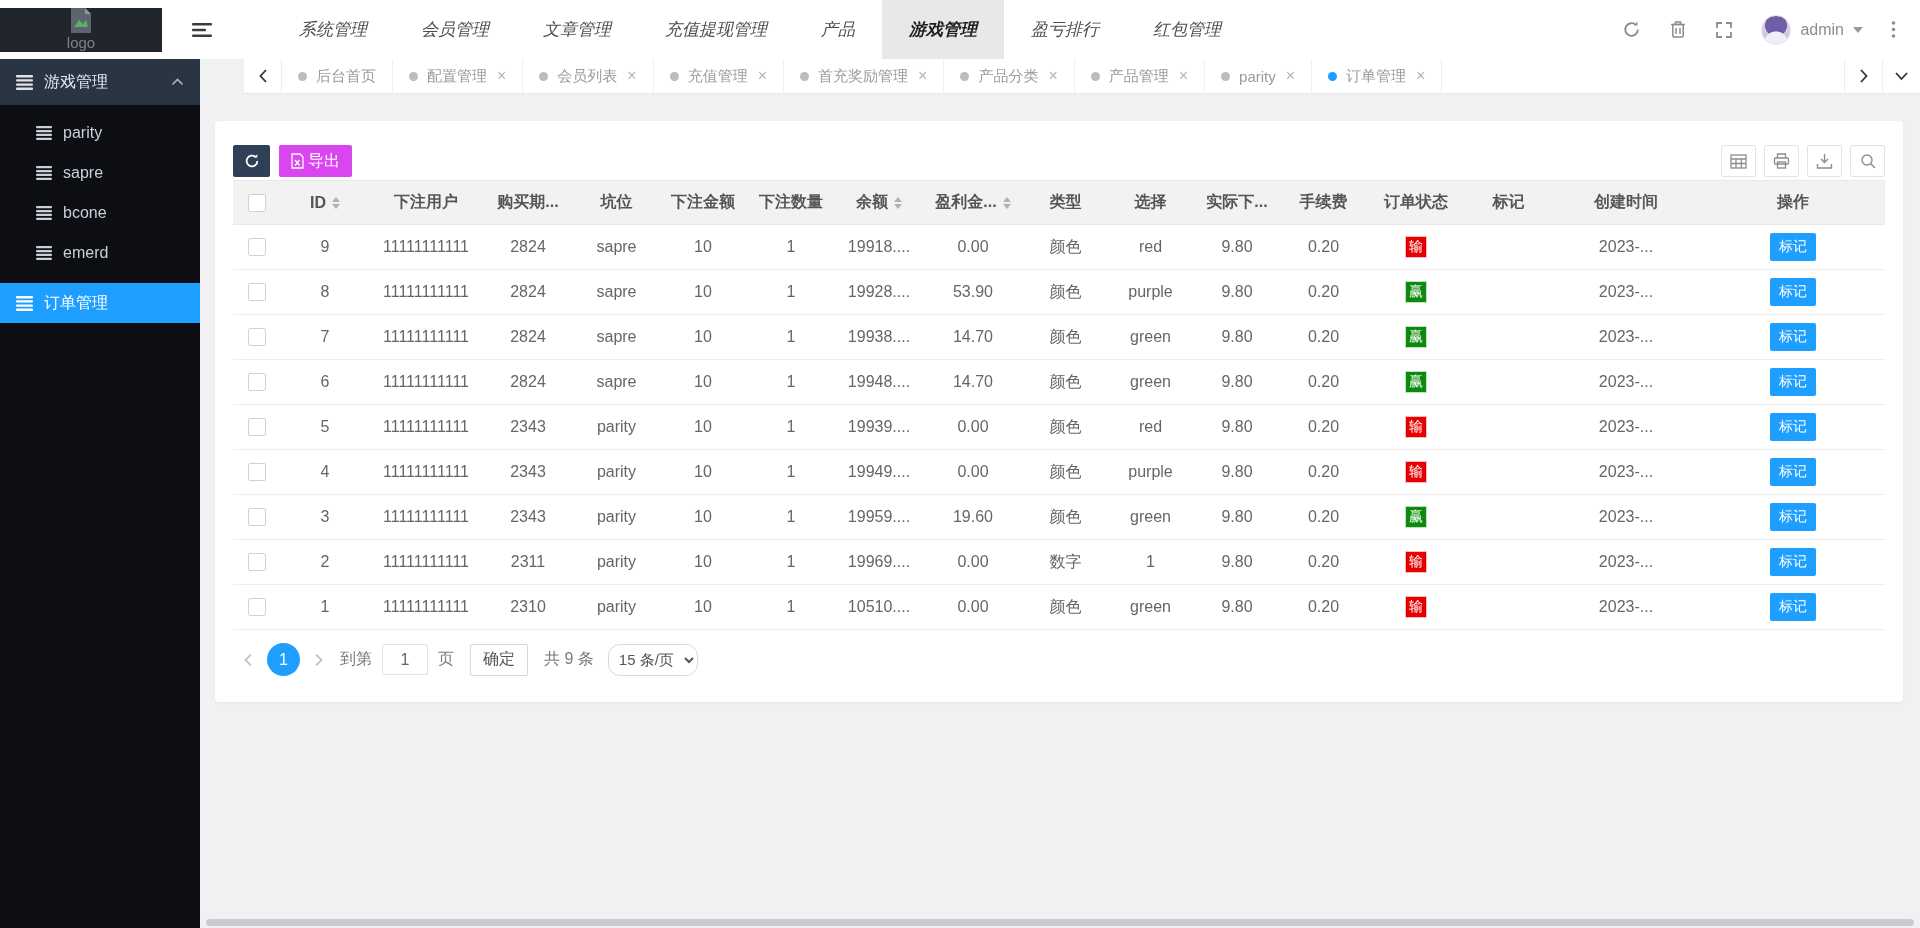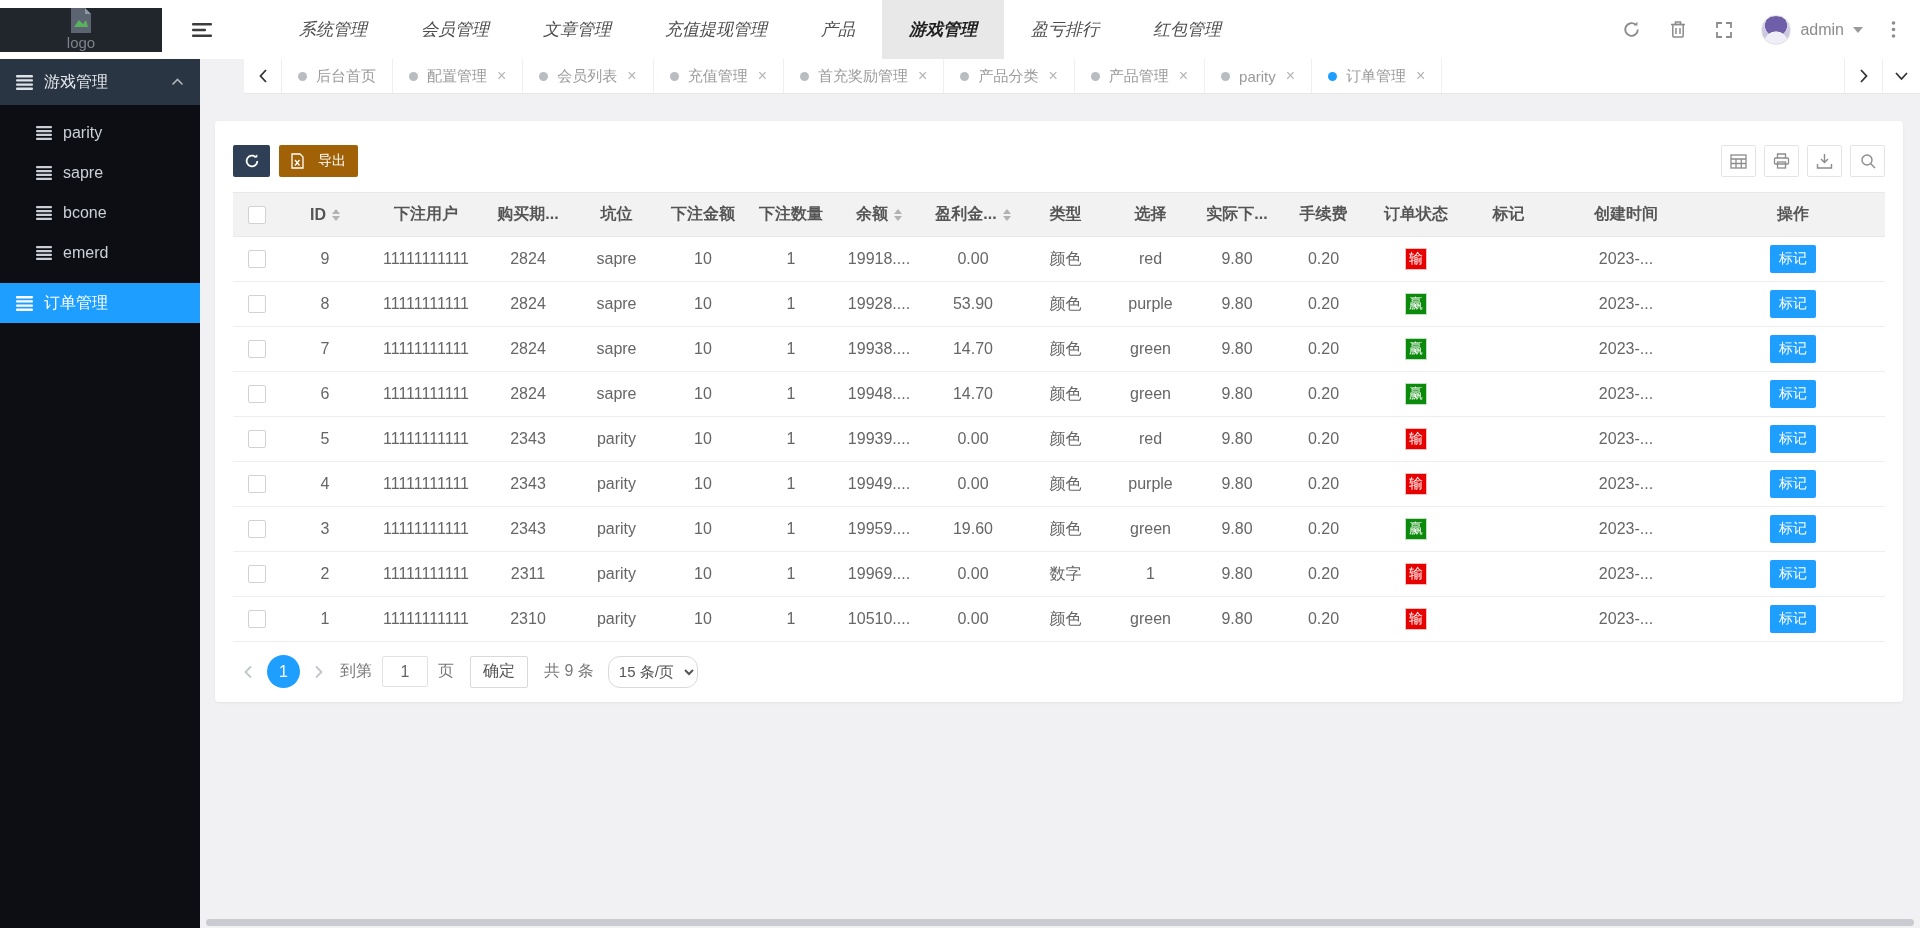--- a/index.html
+++ b/index.html
@@ -44,25 +44,25 @@
   .side-items { padding-top:8px; }
   .side-item { height:40px; display:flex; align-items:center; gap:11px; padding-left:36px; font-size:16px; color:#ccd0d6; cursor:pointer; }
   .side-active { height:40px; margin-top:10px; background:#1e9fff; color:#fff; display:flex; align-items:center; gap:11px; padding-left:16px; font-size:16px; cursor:pointer; }
   .ic { display:inline-flex; }
 
   
   .main { position:absolute; top:94px; left:200px; right:0; bottom:0; background:#f1f1f4; }
   .card { position:absolute; left:15px; top:27px; width:1688px; height:581px; background:#fff; border-radius:4px; box-shadow:0 1px 3px rgba(0,0,0,.06); padding:24px 18px 0 18px; }
   .toolbar { display:flex; align-items:center; }
   .btn-refresh { width:37px; height:32px; background:#2f4056; border:none; border-radius:2px; display:flex; align-items:center; justify-content:center; cursor:pointer; }
-  .btn-export { height:32px; margin-left:9px; background:#a16207; border:none; border-radius:2px; color:#fff; font-size:14px; padding:0 12px; display:flex; align-items:center; gap:14px; cursor:pointer; font-family:inherit; }
+  .btn-export { height:32px; margin-left:9px; background:#d946ef; border:none; border-radius:2px; color:#fff; font-size:16px; padding:0 12px; display:flex; align-items:center; gap:4px; cursor:pointer; font-family:inherit; }
   .tool-right { margin-left:auto; display:flex; gap:8px; }
   .tool-icon-btn { width:35px; height:32px; background:#fff; border:1px solid #e4e4e4; border-radius:2px; display:flex; align-items:center; justify-content:center; cursor:pointer; }
 
-  table { width:100%; border-collapse:collapse; table-layout:fixed; margin-top:15px; font-size:16px; color:#666; }
+  table { width:100%; border-collapse:collapse; table-layout:fixed; margin-top:3px; font-size:16px; color:#666; }
   thead th { background:#f2f2f2; height:44px; font-weight:bold; color:#555; border-top:1px solid #e8e8e8; border-bottom:1px solid #e8e8e8; text-align:center; white-space:nowrap; overflow:hidden; }
   tbody td { height:45px; text-align:center; border-bottom:1px solid #eee; white-space:nowrap; overflow:hidden; }
   .cb { width:18px; height:18px; border:1px solid #d2d2d2; border-radius:2px; background:#fff; display:inline-block; vertical-align:middle; cursor:pointer; }
   .sort { display:inline-flex; flex-direction:column; gap:2px; margin-left:6px; vertical-align:middle; cursor:pointer; }
   .tri-up { width:0; height:0; border:4px solid transparent; border-top:0; border-bottom:5px solid #b2b2b2; }
   .tri-down { width:0; height:0; border:4px solid transparent; border-bottom:0; border-top:5px solid #b2b2b2; }
   .badge { display:inline-flex; width:22px; height:22px; align-items:center; justify-content:center; color:#fff; font-size:14px; box-shadow:inset 0 0 0 1px rgba(255,255,255,.75); }
   .badge.lose { background:#e60000; }
   .badge.win  { background:#0b8a0b; }
   .btn-mark { background:#1e9fff; border:none; border-radius:2px; color:#fff; font-size:14px; padding:5px 9px; cursor:pointer; font-family:inherit; }

